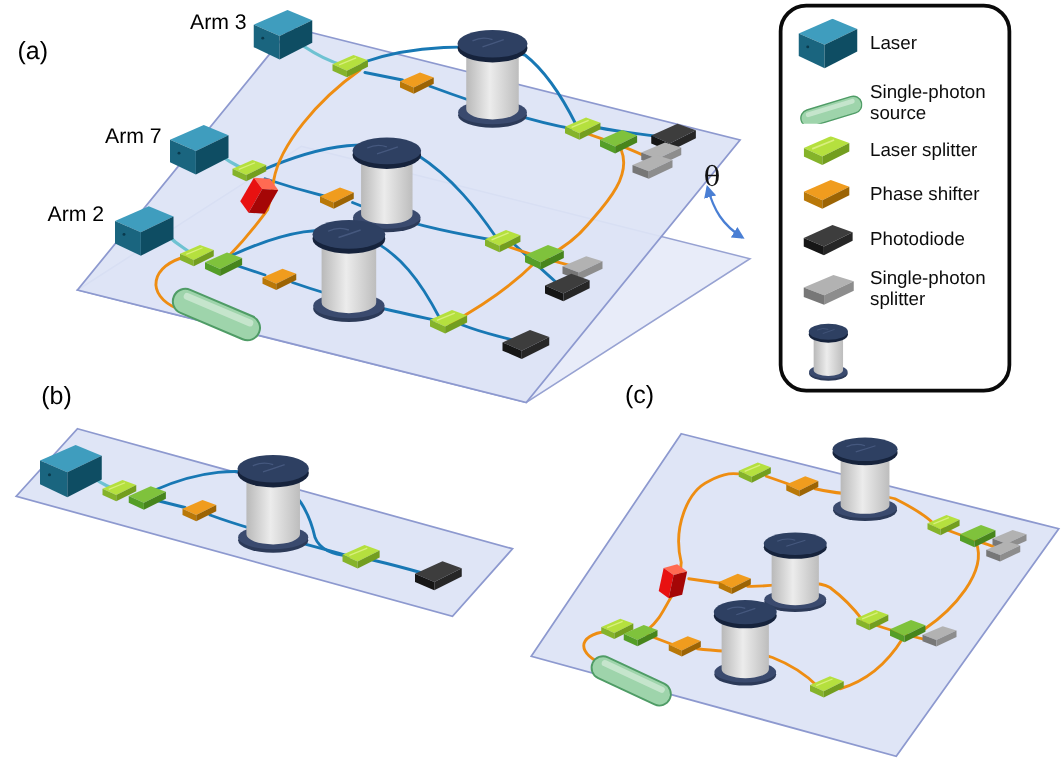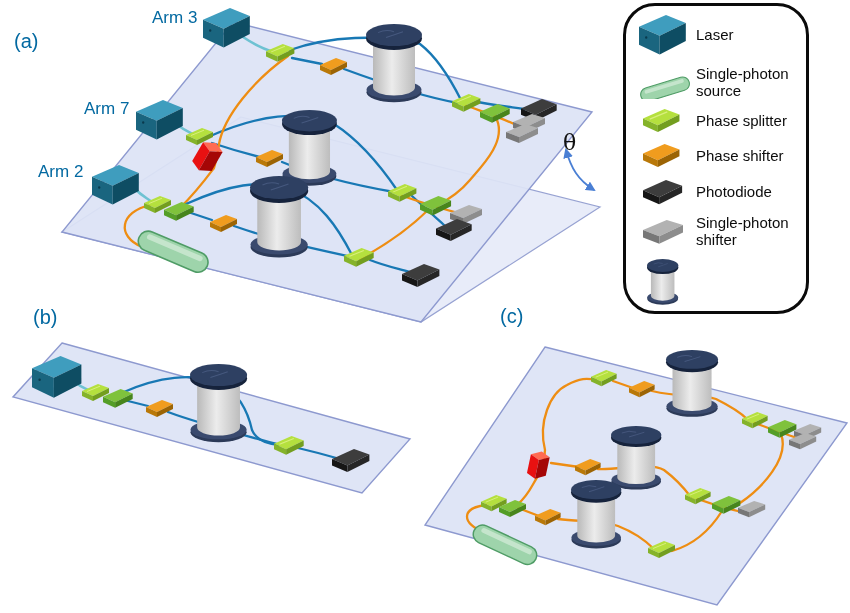--- a/index.html
+++ b/index.html
@@ -1,19 +1,19 @@
 <!DOCTYPE html>
 <html style="--fiber-orange: #ee8d12; --fiber-blue: #1878b4; --fiber-teal: #6ec2d2; --platform-fill: #dde3f5; --platform-edge: #8d99cf; --angle-arrow: #4a7fd4; --laser: #1a657f; --optical-switch: #e81111; --beam-splitter: #b5e03e; --phase-shifter: #f09c1e; --photodiode: #3d3d3d; --single-photon-detector: #b2b2b2; --single-photon-source: #9ed4ab; --spool-flange: #2c3a58;"><head>
 <meta charset="utf-8">
 <style>
   html,body{margin:0;padding:0;background:#fff;}
   .stage{position:relative;width:850px;height:613px;background:#fff;overflow:hidden;
          font-family:"Liberation Sans",sans-serif;}
   .stage svg.canvas{position:absolute;left:0;top:0;}
-  .lbl{position:absolute;color:#0369a1;white-space:nowrap;}
+  .lbl{position:absolute;color:#000000;white-space:nowrap;}
   .panel-lbl{font-size:20px;}
   .arm-lbl{font-size:17px;}
   .theta-lbl{font-family:"DejaVu Serif",serif;font-size:22px;color:#111;}
   
   :root{
     --fiber-orange:#ee8d12; --fiber-blue:#1878b4; --fiber-teal:#6ec2d2;
     --platform-fill:#dde3f5; --platform-edge:#8d99cf; --angle-arrow:#4a7fd4;
     --laser:#1a657f; --optical-switch:#e81111; --beam-splitter:#b5e03e;
     --phase-shifter:#f09c1e; --photodiode:#3d3d3d; --single-photon-detector:#b2b2b2;
     --spool-flange:#2c3a58; --single-photon-source:#9ed4ab;
@@ -29,21 +29,21 @@
   .f-bs-top{fill:var(--beam-splitter)}.f-bs-front{fill:#85b32a}.f-bs-side{fill:#739e1f}
   .f-bs2-top{fill:#7fc23c}.f-bs2-front{fill:#549e27}.f-bs2-side{fill:#47851c}
   .f-ps-top{fill:var(--phase-shifter)}.f-ps-front{fill:#b97808}.f-ps-side{fill:#9c6404}
   .f-pd-top{fill:var(--photodiode)}.f-pd-front{fill:#161616}.f-pd-side{fill:#262626}
   .f-spd-top{fill:var(--single-photon-detector)}.f-spd-front{fill:#777}.f-spd-side{fill:#8d8d8d}
   .f-sw-top{fill:#ff6a52}.f-sw-front{fill:var(--optical-switch)}.f-sw-side{fill:#a50606}
   .f-flange{fill:var(--spool-flange)}
   .f-src{fill:var(--single-photon-source);stroke:#4f9c66;stroke-width:1.6;}
   
   .legend{position:absolute;left:623px;top:3px;width:186px;height:311px;background:#fff;
-          border:3px solid #0a0a0a;border-radius:32px;box-sizing:border-box;
+          border:3px solid #0a0a0a;border-radius:22px;box-sizing:border-box;
           padding:9px 6px 9px 9px;display:flex;flex-direction:column;justify-content:space-between;gap:10px;}
   .lrow{display:flex;align-items:center;gap:5px;}
   .lico{width:56px;flex-shrink:0;display:flex;justify-content:center;align-items:center;}
   .ltxt{font-size:15px;line-height:1.1;color:#0c0c0c;width:112px;}
 </style>
 </head>
 <body>
 
 <div class="stage">
 
@@ -260,21 +260,21 @@
     <span class="ltxt">Single-photon source</span>
   </div>
   <div class="lrow">
     <span class="lico">
       <svg width="40" height="25">
             <g transform="scale(1.35)">
               <use href="#sym-bs"></use>
             </g>
           </svg>
     </span>
-    <span class="ltxt">Phase splitter</span>
+    <span class="ltxt">Laser splitter</span>
   </div>
   <div class="lrow">
     <span class="lico">
       <svg width="40" height="25">
             <g transform="scale(1.35)">
               <use href="#sym-ps"></use>
             </g>
           </svg>
     </span>
     <span class="ltxt">Phase shifter</span>
@@ -290,21 +290,21 @@
     <span class="ltxt">Photodiode</span>
   </div>
   <div class="lrow">
     <span class="lico">
       <svg width="42" height="26">
             <g transform="translate(1,1) scale(1.25)">
               <use href="#sym-spd"></use>
             </g>
           </svg>
     </span>
-    <span class="ltxt">Single-photon shifter</span>
+    <span class="ltxt">Single-photon splitter</span>
   </div>
   <div class="lrow">
     <span class="lico">
       <svg width="34" height="48">
             <g transform="translate(1,1) scale(0.56)">
               <use href="#sym-spool"></use>
             </g>
           </svg>
     </span>
   </div>

